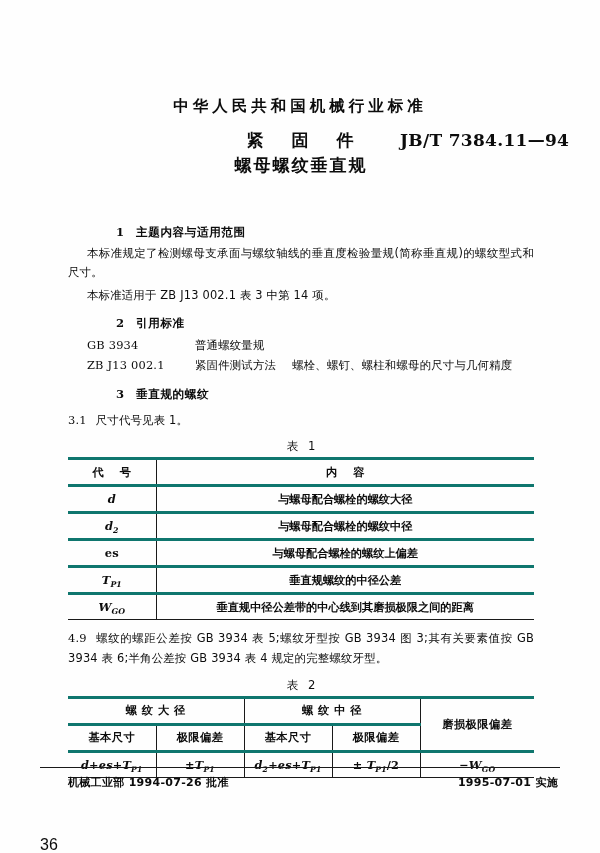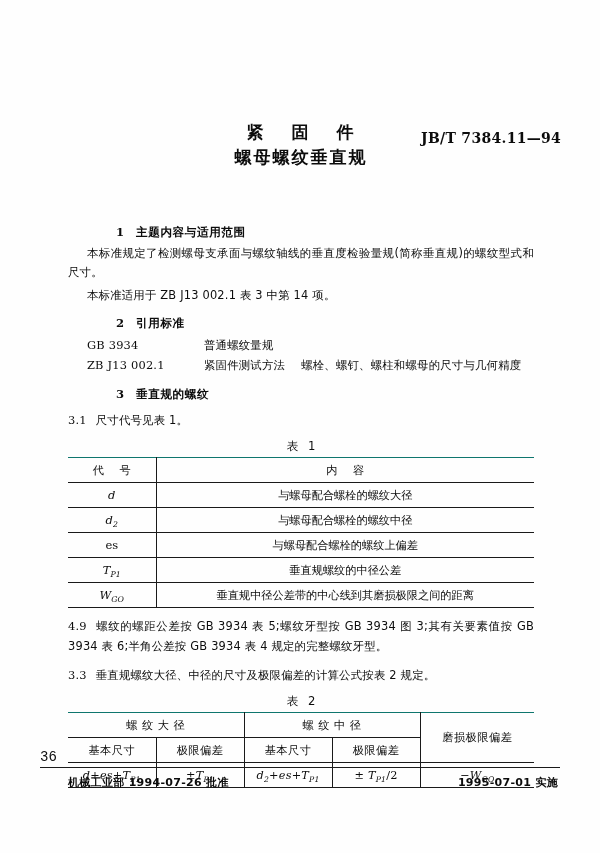--- a/index.html
+++ b/index.html
@@ -30,44 +30,44 @@
     top: 96px;
     width: 600px;
     text-align: center;
     font-size: 15.5px;
     font-weight: bold;
     letter-spacing: 4px;
   }
   .title-block {
     position: absolute;
     left: 0;
-    top: 120px;
+    top: 128px;
     width: 600px;
     text-align: center;
   }
   .title-main {
     font-size: 17px;
     font-weight: bold;
     letter-spacing: 11px;
     text-indent: 11px;
     line-height: 1.45;
   }
   .title-sub {
     font-size: 17px;
     font-weight: bold;
     letter-spacing: 2px;
     text-indent: 2px;
     line-height: 1.5;
   }
   .std-code {
     position: absolute;
-    left: 421px;
+    left: 400px;
     top: 130px;
     font-family: "DejaVu Serif", "Liberation Serif", serif;
-    font-size: 14px;
+    font-size: 17px;
     font-weight: bold;
     letter-spacing: 0.3px;
     white-space: nowrap;
   }
 
   
   .body-area {
     position: absolute;
     left: 68px;
     top: 214px;
@@ -117,46 +117,45 @@
     padding-left: 19px;
   }
   .ref-code {
     width: 108px;
     flex: 0 0 108px;
     font-family: "DejaVu Serif", "Liberation Serif", serif;
     letter-spacing: 0.2px;
   }
   .ref-name {
     letter-spacing: 0.2px;
-    margin-left: 9px;
   }
   .ref-name .gap { display:inline-block; width: 16px; }
 
   
   .tbl-cap {
     text-align: center;
     font-size: 11.6px;
     margin: 9px 0 3px 0;
     letter-spacing: 3px;
     text-indent: 3px;
   }
   table.std {
     border-collapse: collapse;
     width: 466px;
     table-layout: fixed;
   }
   table.std td, table.std th {
-    border-top: 1px solid #0f766e;
+    border-top: 3px solid #0f766e;
     border-bottom: 1px solid #1a1a1a;
     border-left: none;
     border-right: none;
     text-align: center;
     vertical-align: middle;
     font-size: 11.2px;
-    font-weight: normal;
+    font-weight: bold;
     padding: 3px 2px;
     height: 18px;
   }
   table.std .vdiv {
     border-right: 1px solid #1a1a1a;
   }
   table.std .hdr {
     letter-spacing: 6px;
     text-indent: 6px;
   }
@@ -209,30 +208,31 @@
     right: 42px;
     top: 775px;
     font-size: 11px;
     font-weight: bold;
     letter-spacing: 0.3px;
     white-space: nowrap;
   }
   .page-num {
     position: absolute;
     left: 40px;
-    top: 749px;
-    font-family: Liberation Mono, monospace;
-    font-size: 14px;
+    top: 836px;
+    font-family: Liberation Sans, sans-serif;
+    font-size: 16px;
   }
 </style>
 </head>
 <body>
 
 <div class="page">
 
+  <div class="std-header">中华人民共和国机械行业标准</div>
 
   <div class="title-block">
     <div class="title-main">紧 固 件</div>
     <div class="title-sub">螺母螺纹垂直规</div>
   </div>
 
   <div class="std-code">JB/T 7384.11—94</div>
 
   <div class="body-area">
 
@@ -295,23 +295,20 @@
           <td class="vdiv"><span class="sym"><span>W</span><sub>GO</sub></span></td>
           <td>垂直规中径公差带的中心线到其磨损极限之间的距离</td>
         </tr>
       </tbody>
     </table>
 
     <div class="clause">
       <span class="cnum">4.9</span><span>螺纹的螺距公差按 GB 3934 表 5;螺纹牙型按 GB 3934 图 3;其有关要素值按 GB 3934 表 6;半角公差按 GB 3934 表 4 规定的完整螺纹牙型。</span>
     </div>
 
-    <div class="clause">
-      <span class="cnum">3.3</span><span>垂直规螺纹大径、中径的尺寸及极限偏差的计算公式按表 2 规定。</span>
-    </div>
 
     <div class="tbl-cap">表 2</div>
     <table class="std">
       <colgroup>
         <col style="width:88px">
           <col style="width:88px">
         <col style="width:88px">
           <col style="width:88px">
           <col style="width:114px">
       </colgroup>

